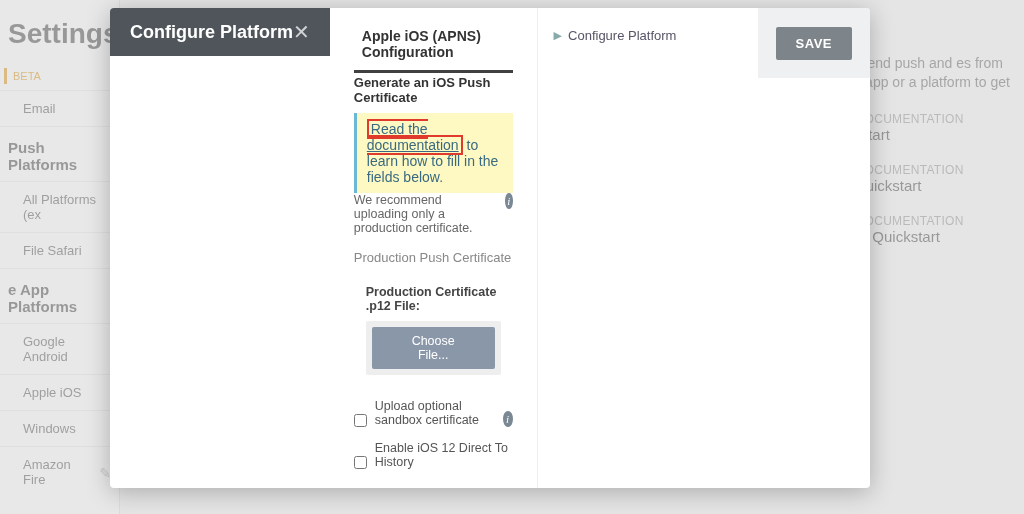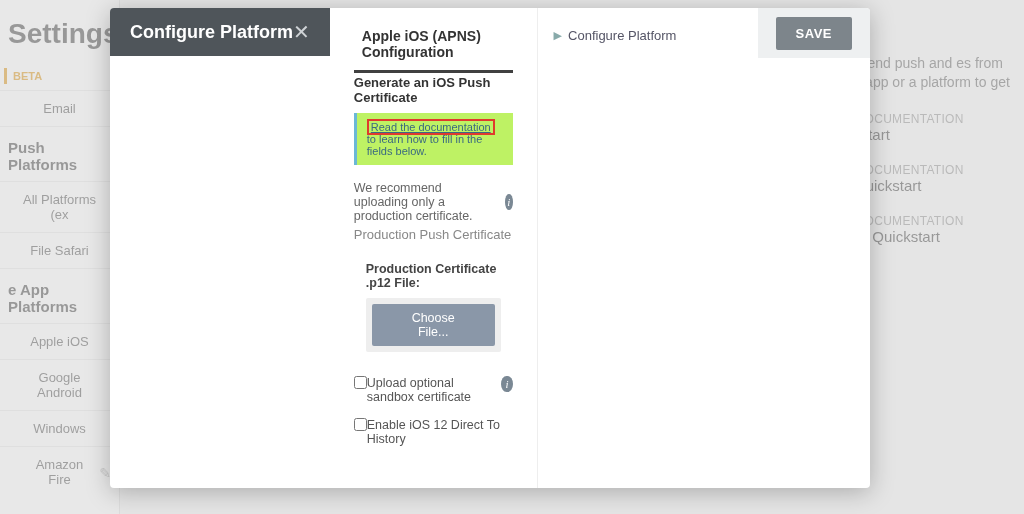--- a/index.html
+++ b/index.html
@@ -1,74 +1,74 @@
 <!DOCTYPE html>
 <html><head>
 <meta charset="utf-8">
 <style>
   * { box-sizing: border-box; margin: 0; padding: 0; font-family: -apple-system, "Helvetica Neue", Arial, sans-serif; }
   body { width: 1024px; height: 514px; overflow: hidden; background: #f2f2f2; position: relative; color: #333; }
   
   .bg { position: absolute; inset: 0; display:flex; }
   .bg-left { width: 120px; border-right:1px solid #ddd; background:#fafafa; }
   .bg-left h1 { font-size:28px; font-weight:700; padding:18px 8px 16px 8px; }
-  .beta { font-size:11px; font-weight:700; color:#d68a00; border-left:3px solid #d68a00; padding:2px 6px; margin:0 0 6px 4px; display:inline-block; }
-  .bg-item { font-size:13px; color:#444; padding:10px 23px; border-top:1px solid #e4e4e4;text-align:center; }
+  .beta { font-size:11px; font-weight:400; color:#d68a00; border-left:3px solid #d68a00; padding:2px 6px; margin:0 0 6px 4px; display:inline-block; }
+  .bg-item { font-size:13px; color:#444; padding:10px 23px; border-top:1px solid #e4e4e4; }
   .bg-section { font-weight:700; font-size:15px; padding:12px 8px 8px 8px; border-top:1px solid #e4e4e4;}
   .bg-right { flex:1; padding:70px 0 0 0; position:relative; }
   .br-block { position:absolute; right:10px; width:180px; }
   .br-title { font-size:22px; font-weight:700; margin-top:18px; }
   .br-text { font-size:14px; color:#555; margin-top:10px; line-height:1.35; }
   .br-doc { font-size:12px; color:#888; margin-top:20px; letter-spacing:.3px; }
   .br-link { font-size:15px; color:#333; font-weight:500; }
   
   .dim { position:absolute; inset:0; background:rgba(220,220,220,.6); }
   
   .modal { position:absolute; left:110px; top:8px; width:760px; height:480px; background:#fff; border-radius:4px; box-shadow:0 4px 24px rgba(0,0,0,.25); display:flex; overflow:hidden;}
   .modal-header { background:#4f555a; color:#fff; height:48px; display:flex; align-items:center; padding:0 20px; justify-content:space-between;}
   .modal-header h2 { font-size:18px; font-weight:700; }
   .close-x { font-size:20px; color:#cfd3d6; cursor:pointer; }
   .modal-body { flex:1; display:flex; }
   .mb-left { flex:1; padding:20px 24px; border-right:1px solid #eee; }
   .mb-right { width:220px; padding:20px 16px; }
   .section-title { font-weight:700; font-size:14px; color:#333; display:flex; align-items:center; gap:8px; padding-bottom:10px; border-bottom:3px solid #404040;}
   .apple-icon { font-size:16px; color:#999; }
   .sub-title { font-weight:700; font-size:13px; margin-top:2px; color:#333;}
-  .info-banner { margin-top:8px; background:#bef264; border-left:3px solid #6bb8d6; padding:8px 10px; font-size:11px; color:#3a6a81; }
+  .info-banner { margin-top:8px; background:#fef9c3; border-left:3px solid #6bb8d6; padding:8px 10px; font-size:14px; color:#3a6a81; }
   .info-banner a { color:#3a6a81; text-decoration:underline; }
   .red-box { border:2px solid #e03a2d; padding:0 2px; text-decoration:none; }
-  .rec { font-size:12.5px; color:#666; margin-top:16px; display:flex; align-items:center; gap:10px;}
+  .rec { font-size:12.5px; color:#666; margin-top:0; display:flex; align-items:flex-start; gap:10px;}
   .info-dot { width:16px;height:16px;border-radius:50%;background:#7a8894;color:#fff;font-size:11px;display:inline-flex;align-items:center;justify-content:center;font-style:italic;font-family:Georgia,serif;}
-  .field-group-title { font-size:13px; color:#888; margin-top:4px;}
+  .field-group-title { font-size:13px; color:#888; margin-top:15px;}
   .file-row { margin-top:10px; padding:10px 12px; }
   .file-label { font-size:12.5px; font-weight:700; color:#444; }
   .file-btn-wrap { margin-top:8px; background:#eeeeee; padding:6px; border-radius:2px;}
   .choose-btn { background:#8a97a8; color:#fff; border:none; padding:7px 24px; font-size:12.5px; border-radius:2px; cursor:pointer;text-align:center;}
-  .chk-row { display:flex; align-items:flex-start; font-size:12.5px; color:#555; margin-top:14px;}
+  .chk-row { display:flex; align-items:flex-end; gap:8px; font-size:12.5px; color:#555; margin-top:14px;}
   .chk-row input { width:13px;height:13px; }
   .right-link { font-size:13px; color:#556; display:flex; align-items:center; gap:6px; cursor:pointer;}
   .caret { color:#8aa; font-size:11px;}
-  .modal-footer { background:#eef0f1; height:50px; display:flex; align-items:center; justify-content:flex-end; padding:0 18px;}
+  .modal-footer { background:#eef0f1; height:70px; display:flex; align-items:center; justify-content:flex-end; padding:0 18px;}
   .save-btn { background:#7d858b; color:#fff; border:none; padding:9px 20px; font-size:13px; font-weight:700; border-radius:2px; letter-spacing:.5px; cursor:pointer;}
   .pencil { position:absolute; right:8px; bottom:16px; color:#aaa; font-size:14px;}
 </style>
 </head>
 <body>
 
 <div class="bg">
   <div class="bg-left">
     <h1>Settings</h1>
     <span class="beta">BETA</span>
     <div class="bg-item">Email</div>
     <div class="bg-section">Push Platforms</div>
     <div class="bg-item">All Platforms (ex</div>
     <div class="bg-item">File Safari</div>
     <div class="bg-section">e App Platforms</div>
+    <div class="bg-item">Google Android</div>
     <div class="bg-item">Apple iOS</div>
-    <div class="bg-item">Google Android</div>
     <div class="bg-item">Windows</div>
     <div class="bg-item" style="position:relative">
       <span>Amazon Fire</span>
       <span class="pencil">✎</span>
     </div>
   </div>
   <div class="bg-right">
     <div class="br-block" style="top:0">
       <div class="br-title">s</div>
       <div class="br-text">you send push and es from your app or a platform to get</div>

